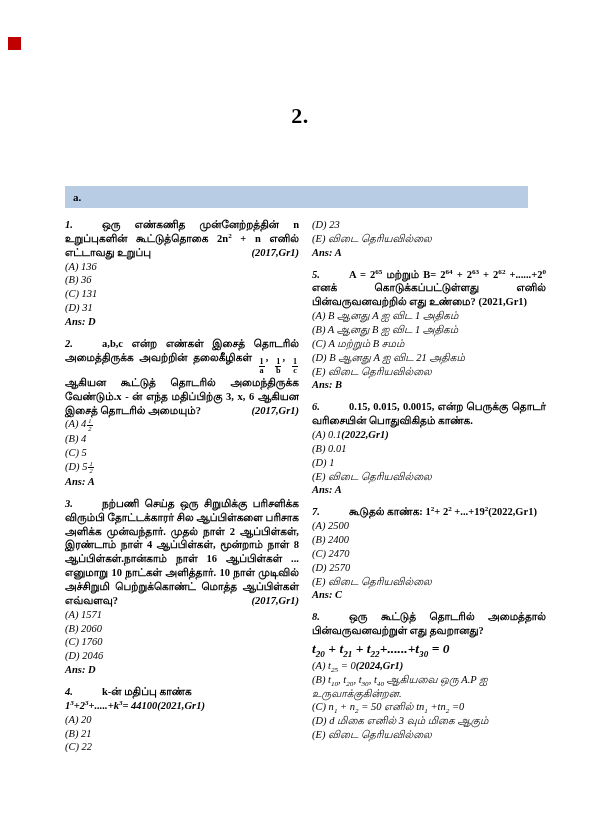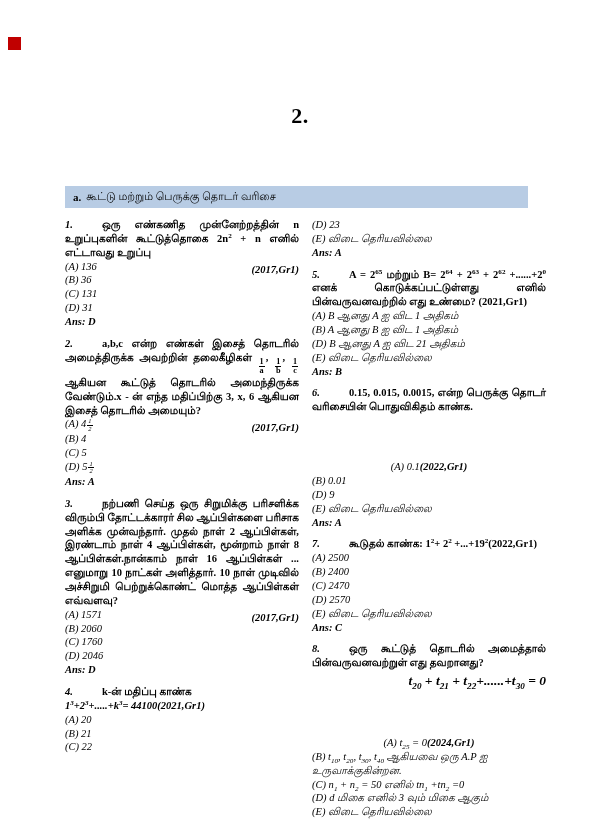--- a/index.html
+++ b/index.html
@@ -28,25 +28,25 @@
 
   .content {
     position:absolute; top:218px; left:65px; width:481px;
     display:flex; gap:13px; align-items:flex-start;
   }
   .col { width:234px; font-size:10.5px; line-height:1.32; }
 
   .block { margin-bottom:1px; }
   .q { font-weight:bold; text-align:justify; }
   .q .num { display:inline-block; width:37px; font-style:italic; }
-  .q .ref { float:right; font-style:italic;margin-top:17px; }
+  .q .ref { float:right; font-style:italic; }
   .formula { font-weight:bold; font-style:italic; }
-  .formula.center { text-align:right; font-size:13.5px; margin:2px 0 1px 0; }
+  .formula.center { text-align:left; font-size:13.5px; margin:2px 0 1px 0; }
   .opt { font-style:italic; }
-  .opt-flex { display:flex; justify-content:center;margin-top:46px; }
+  .opt-flex { display:flex; justify-content:flex-start; }
   .opt-flex .optref { font-weight:bold; }
   .ans { font-weight:bold; font-style:italic; margin-bottom:8px; }
 
   sup { font-size:0.68em; vertical-align:super; line-height:0; }
   sub { font-size:0.68em; vertical-align:sub; line-height:0; }
   .frac {
     display:inline-flex; flex-direction:column; align-items:center;
     vertical-align:-0.35em; font-size:0.78em; line-height:1.05; margin:0 1px;
   }
   .frac .fn { border-bottom:0.8px solid #000; padding:0 1px; }
@@ -58,21 +58,20 @@
 
 <div class="page">
   <div class="marker" style="background: rgb(192, 0, 0);"></div>
 
   <div class="title">
     <span>2.</span>
   </div>
 
   <div class="section-bar" style="background: rgb(184, 204, 228);">
     <span class="section-prefix">a.</span>
-    <span>கூட்டு மற்றும் பெருக்கு தொடர் வரிசை</span>
   </div>
 
   <div class="content">
     <div class="col" id="col-left">
         <div class="block">
           <div class="q"><span class="num">1.</span>ஒரு எண்கணித முன்னேற்றத்தின் n உறுப்புகளின் கூட்டுத்தொகை 2n<sup>2</sup> + n எனில் எட்டாவது உறுப்பு<span class="ref">(2017,Gr1)</span></div>
           <div class="opt"><span>(A) 136</span></div>
           <div class="opt"><span>(B) 36</span></div>
           <div class="opt"><span>(C) 131</span></div>
           <div class="opt"><span>(D) 31</span></div>
@@ -120,32 +119,33 @@
     <div class="col" id="col-right">
         <div class="block">
           <div class="opt"><span>(D) 23</span></div>
           <div class="opt"><span>(E) விடை தெரியவில்லை</span></div>
           <div class="ans">Ans: A</div>
         </div>
         <div class="block">
           <div class="q"><span class="num">5.</span>A = 2<sup>65</sup> மற்றும் B= 2<sup>64</sup> + 2<sup>63</sup> + 2<sup>62</sup> +......+2<sup>0</sup> எனக் கொடுக்கப்பட்டுள்ளது எனில் பின்வருவனவற்றில் எது உண்மை? (2021,Gr1)</div>
           <div class="opt"><span>(A) B ஆனது A ஐ விட 1 அதிகம்</span></div>
           <div class="opt"><span>(B) A ஆனது B ஐ விட 1 அதிகம்</span></div>
+          <div class="opt"><span>(C) A மற்றும் B சமம்</span></div>
           <div class="opt"><span>(D) B ஆனது A ஐ விட 21 அதிகம்</span></div>
           <div class="opt"><span>(E) விடை தெரியவில்லை</span></div>
           <div class="ans">Ans: B</div>
         </div>
         <div class="block">
           <div class="q"><span class="num">6.</span>0.15, 0.015, 0.0015, என்ற பெருக்கு தொடர் வரிசையின் பொதுவிகிதம் காண்க.</div>
           <div class="opt opt-flex">
             <span>(A) 0.1</span>
             <span class="optref">(2022,Gr1)</span>
           </div>
           <div class="opt"><span>(B) 0.01</span></div>
-          <div class="opt"><span>(D) 9</span></div>
+          <div class="opt"><span>(D) 1</span></div>
           <div class="opt"><span>(E) விடை தெரியவில்லை</span></div>
           <div class="ans">Ans: A</div>
         </div>
         <div class="block">
           <div class="q"><span class="num">7.</span>கூடுதல் காண்க: 1<sup>2</sup>+ 2<sup>2</sup> +...+19<sup>2</sup>(2022,Gr1)</div>
           <div class="opt"><span>(A) 2500</span></div>
           <div class="opt"><span>(B) 2400</span></div>
           <div class="opt"><span>(C) 2470</span></div>
           <div class="opt"><span>(D) 2570</span></div>
           <div class="opt"><span>(E) விடை தெரியவில்லை</span></div>

